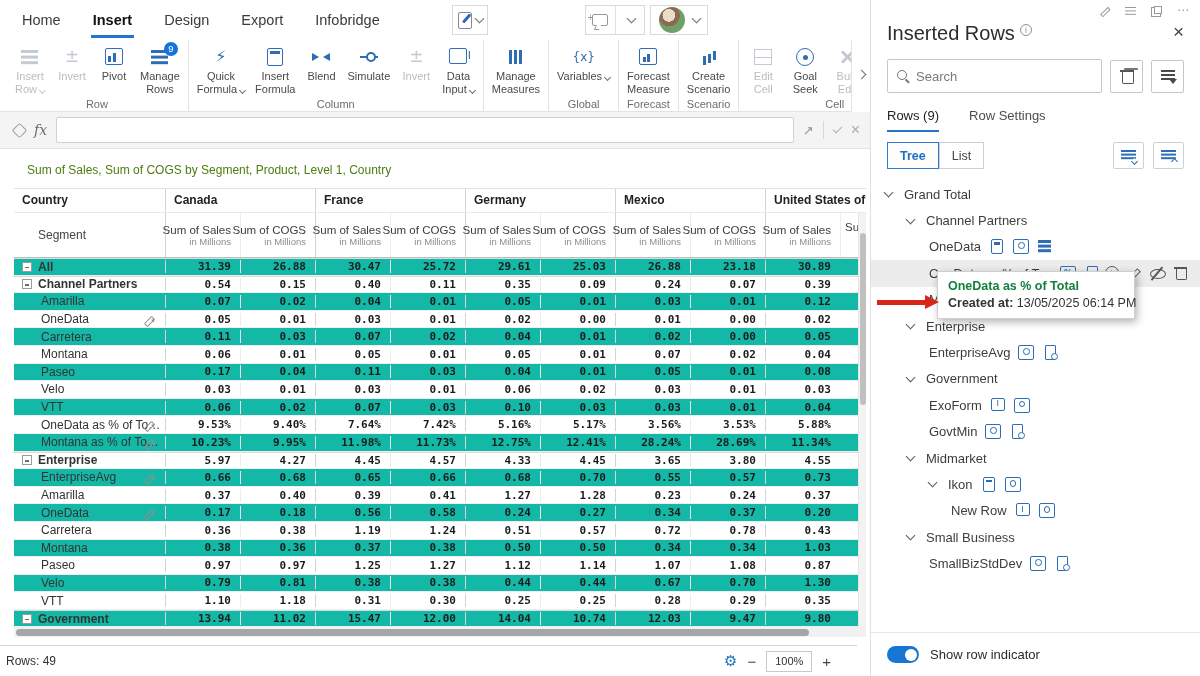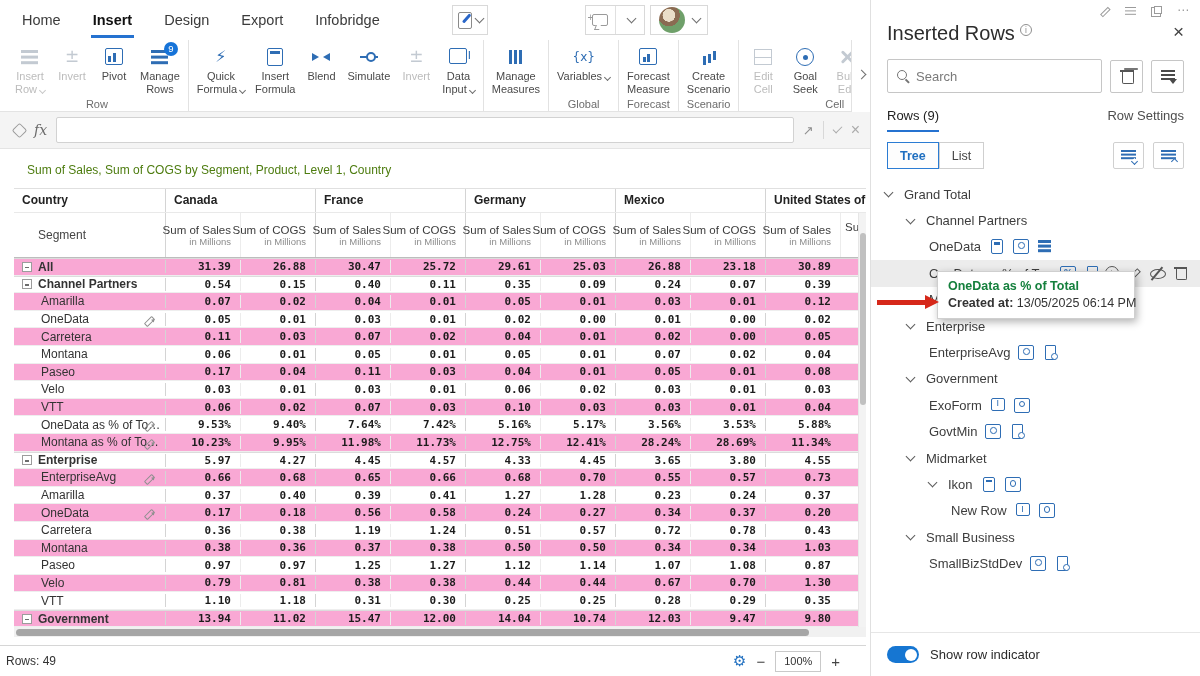--- a/index.html
+++ b/index.html
@@ -125,39 +125,39 @@
   .ghrow .gcell.last { width:101px; }
   .shrow { height:46px; border-top:1px solid #e9e9e9; border-bottom:1px solid #bdbdbd; }
   .shrow .lcell { padding-left:24px; color:#444; }
   .shrow .vcell { display:flex; flex-direction:column; justify-content:center; align-items:flex-end;
     font-family:"Liberation Sans",sans-serif; font-weight:400; }
   .shrow .mt { font-size:11.5px; color:#3c3c3c; white-space:nowrap; }
   .shrow .mu { font-size:9.5px; color:#8c8c8c; }
   .gstart { border-left:1px solid #d4d4d4; }
   .ginner { border-left:1px solid #ececec; }
   .tbody .trow { height:17.6px; align-items:center; border-bottom:1px solid #eeeeee; }
-  .tbody .trow.alt { background:#f9a8d4; }
+  .tbody .trow.alt { background:#14b8a6; }
   .tbody .trow.bold { border-top:1px solid #dcdcdc; }
   .tbody .trow.bold .lcell, .tbody .trow.bold .vcell { font-weight:700; }
   .tbody .lcell { height:100%; padding-left:27px; position:relative; white-space:nowrap; overflow:hidden; }
   .tbody .trow.bold .lcell { padding-left:8px; }
   .cbox { width:10px; height:10px; border:1px solid #9c9c9c; position:relative; margin-right:6px; flex:none; background:#fff; }
   .cbox::after { content:""; position:absolute; left:2px; right:2px; top:4px; height:1.4px; background:#6d6d6d; }
   .pencil { position:absolute; right:10px; top:4px; width:11px; height:11px; }
   .pencil::before { content:""; position:absolute; left:0px; top:4px; width:9px; height:3px;
     border:1px solid #8f8f8f; transform:rotate(-45deg); border-radius:1px; }
   .pencil::after { content:""; position:absolute; right:0px; bottom:4px; width:0; height:0;
     border-left:3px solid #8f8f8f; border-top:2px solid transparent; border-bottom:2px solid transparent; transform:rotate(-45deg); }
   .vscroll { position:absolute; right:0; top:25px; bottom:10px; width:8px; background:#f3f3f3; border-left:1px solid #e6e6e6; }
   .vthumb { position:absolute; top:20px; left:1px; width:6px; height:172px; background:#c0c0c0; border-radius:3px; }
   .hscroll { height:10px; background:#f1f1f1; margin-top:0; position:relative; }
   .hthumb { position:absolute; left:2px; top:1.5px; height:7px; width:793px; background:#a6a6a6; border-radius:4px; }
 
   
-  .statusbar { position:absolute; left:0; right:4px; bottom:0; height:31px; border-top:1px solid #d6d6d6;
+  .statusbar { position:absolute; left:0; right:13px; bottom:0; height:31px; border-top:1px solid #d6d6d6;
     display:flex; align-items:center; padding:0 26px 0 6px; font-size:12px; color:#333; }
   .sbright { margin-left:auto; display:flex; align-items:center; gap:10px; }
   .gear { color:#2170c0; font-family:"DejaVu Sans",sans-serif; font-size:15px; }
   .zoomsign { font-size:15px; color:#444; }
   .zoombox { width:46px; height:21px; border:1px solid #c9c9c9; text-align:center; line-height:19px;
     font-size:11px; color:#333; background:#fff; }
 
   
   .panel { position:relative; width:330px; height:676px; background:#fff; border-left:1px solid #e0e0e0;
     display:flex; flex-direction:column; }
@@ -187,21 +187,21 @@
   .trash { position:relative; width:12px; height:14px; }
   .trash::before { content:""; position:absolute; left:1px; top:3px; width:10px; height:11px;
     border:1.3px solid #555; border-top:none; border-radius:0 0 2px 2px; }
   .trash::after { content:""; position:absolute; left:-1px; top:1px; width:14px; height:1.6px; background:#555;
     box-shadow:4px -2px 0 -0.2px #555; }
   .filtsort { position:relative; width:14px; height:12px; }
   .filtsort::before { content:""; position:absolute; left:0; top:0; width:14px; height:1.7px;
     background:#4a4a4a; box-shadow:0 4px 0 #4a4a4a, 0 8px 0 #4a4a4a; }
   .filtsort::after { content:""; position:absolute; right:-2px; bottom:-2px; border-left:4px solid transparent;
     border-right:4px solid transparent; border-top:5px solid #4a4a4a; }
-  .ptabs { display:flex; gap:30px; padding:15px 16px 0;justify-content:space-between; }
+  .ptabs { display:flex; gap:30px; padding:15px 16px 0; }
   .ptab { font-size:13px; color:#4e4e4e; padding-bottom:7px; }
   .ptab.active { color:#222; border-bottom:2.6px solid #2572d0; }
   .viewrow { display:flex; align-items:center; padding:10px 16px 0; }
   .segbtn { height:27px; padding:0 12px; border:1px solid #cfcfcf; background:#fff; font-size:12.5px;
     color:#444; display:flex; align-items:center; }
   .segbtn.active { border:1px solid #2b7cd3; color:#1f6fc0; font-weight:700; background:#fdfdfd; }
   .viewicons { margin-left:auto; display:flex; gap:9px; }
   .vibtn { width:31px; height:27px; border:1px solid #d0d0d0; border-radius:2px; background:#fff;
     display:flex; align-items:center; justify-content:center; }
   .lnsic { position:relative; width:15px; height:13px; }
@@ -371,20 +371,21 @@
               <span class="rl">&nbsp;</span>
             </div>
             <div class="rbtn">
               <span class="ricw">
                 <span class="ric pat-data-input"></span>
               </span>
               <span class="rl">Data</span>
               <span class="rl">Input<span class="dchev"></span></span>
             </div>
           </div>
+          <div class="rglabel">Column</div>
         </div>
         <div class="rgroup">
           <div class="rrow">
             <div class="rbtn">
               <span class="ricw">
                 <span class="ric pat-manage-measures"></span>
               </span>
               <span class="rl">Manage</span>
               <span class="rl">Measures</span>
             </div>

